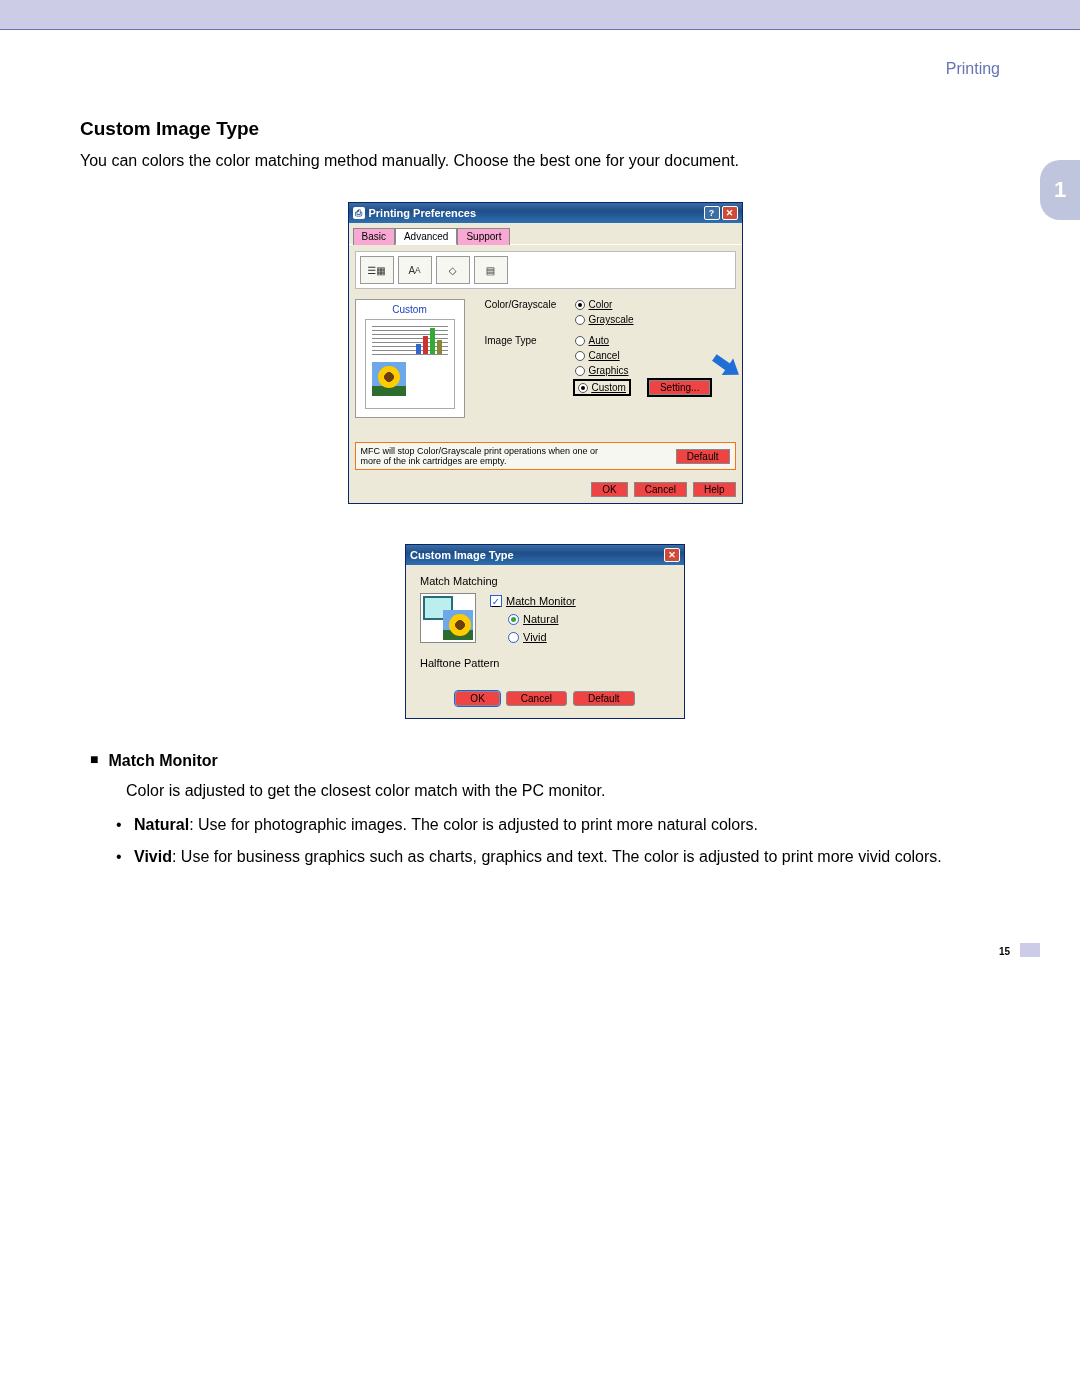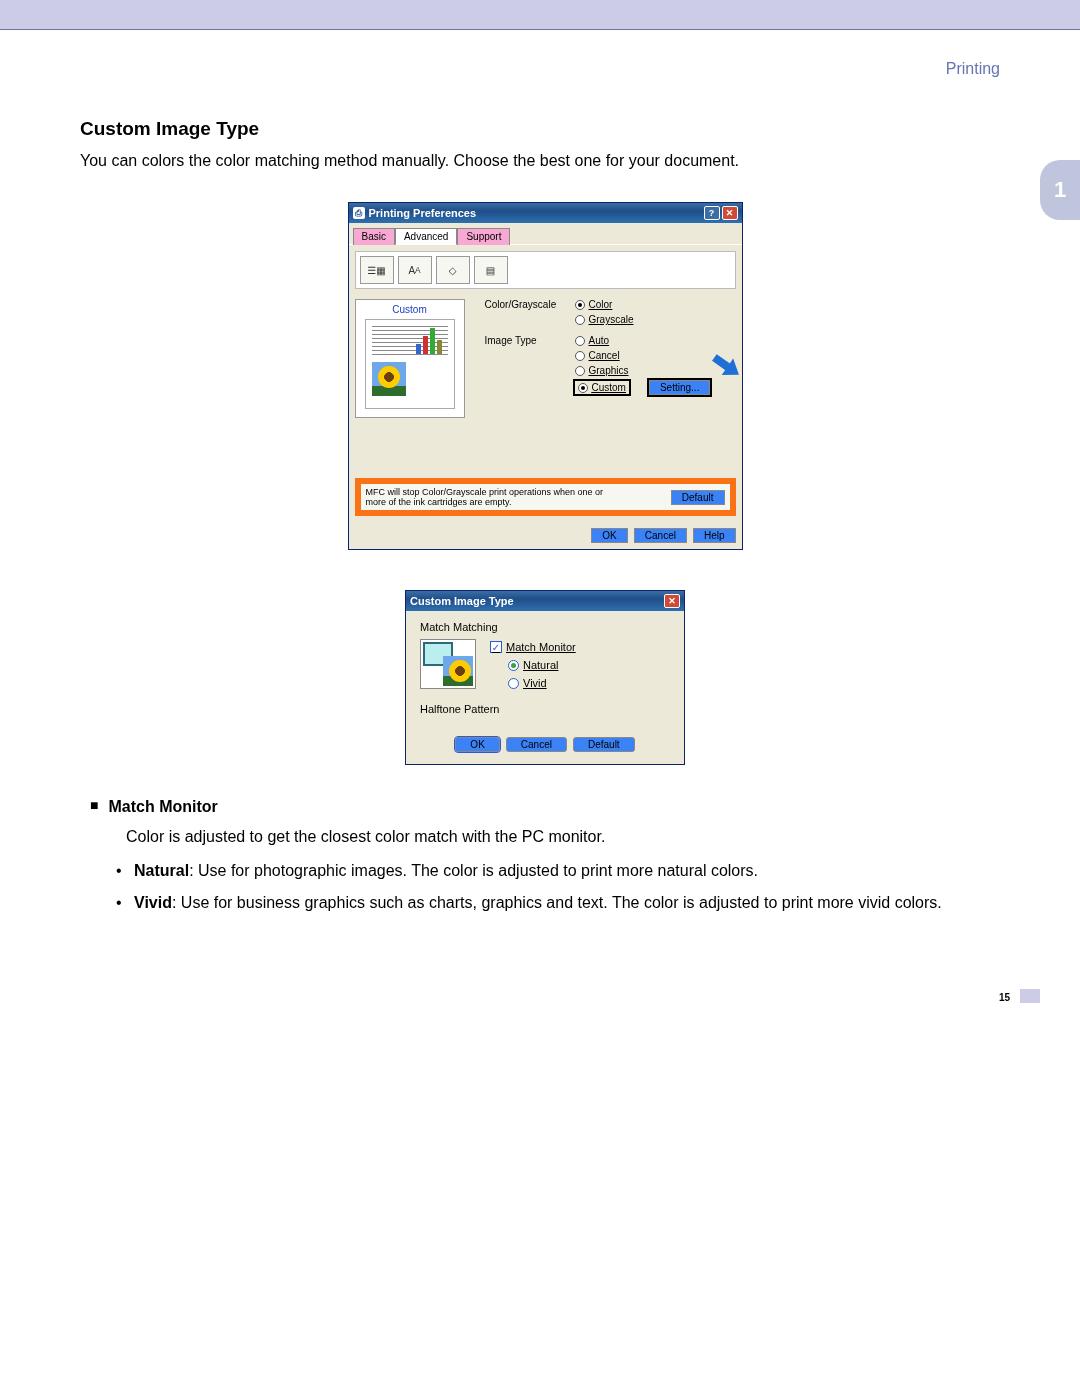--- a/index.html
+++ b/index.html
@@ -143,25 +143,25 @@
   .settings-row .lab { width:90px; }
   .settings-row .opts { flex:1; display:flex; flex-direction:column; gap:4px;}
   .radio-line { display:flex; align-items:center; gap:4px;text-decoration:underline;}
   .radio-dot {
     width:10px; height:10px; border:1px solid #555; border-radius:50%; background:#fff;
     display:inline-flex; align-items:center; justify-content:center;
   }
   .radio-dot.sel::after{content:"";width:4px;height:4px;background:#000;border-radius:50%;}
   .hl { outline:2px solid #000; padding:1px 3px;}
   .sbtn {
-    border:1px solid #888; background:#3b82f6; padding:1px 10px; font-size:10px;
+    border:1px solid #888; background:#ef4444; padding:1px 10px; font-size:10px;
   }
   .sbtn.boxed { outline:2px solid #000;}
   .dlg1 .footer-note {
-    font-size:9px; margin-top:60px; border:6px solid #f97316; background:#f7f7f2;
+    font-size:9px; margin-top:24px; border:1px solid #f97316; background:#f7f7f2;
     padding:3px 5px; display:flex; justify-content:space-between; align-items:center;
   }
   .dlg1 .bottom-btns, .dlg2 .bottom-btns {
     display:flex; justify-content:flex-end; gap:6px; padding:6px; background:#ece9d8;
   }
   .arrow-body{
     position:absolute; top:152px; right:2px; width:30px; height:20px;
     transform:rotate(215deg);
   }
   .arrow-body .shaft{width:18px;height:8px;background:#1f6fd6;position:absolute;left:10px;top:6px;}

